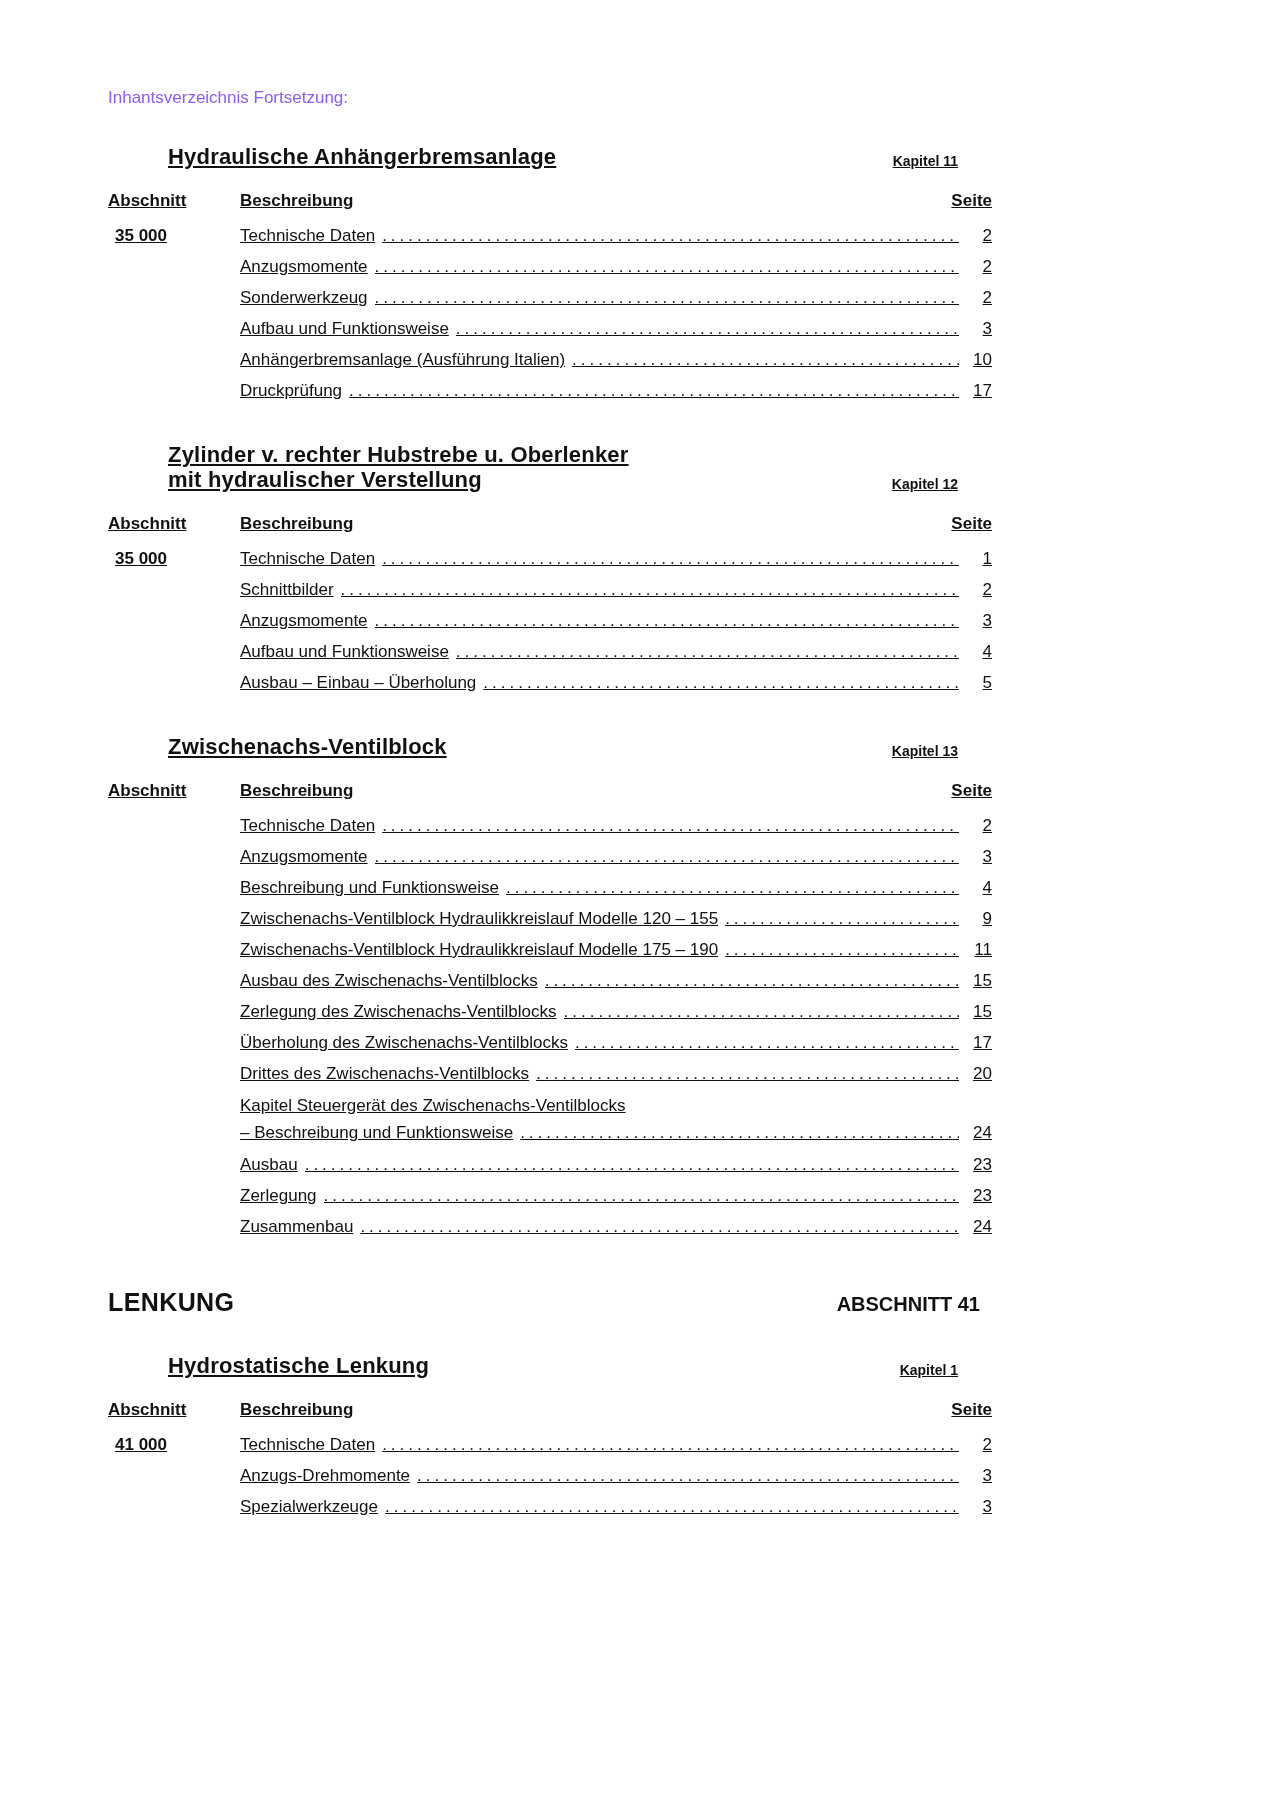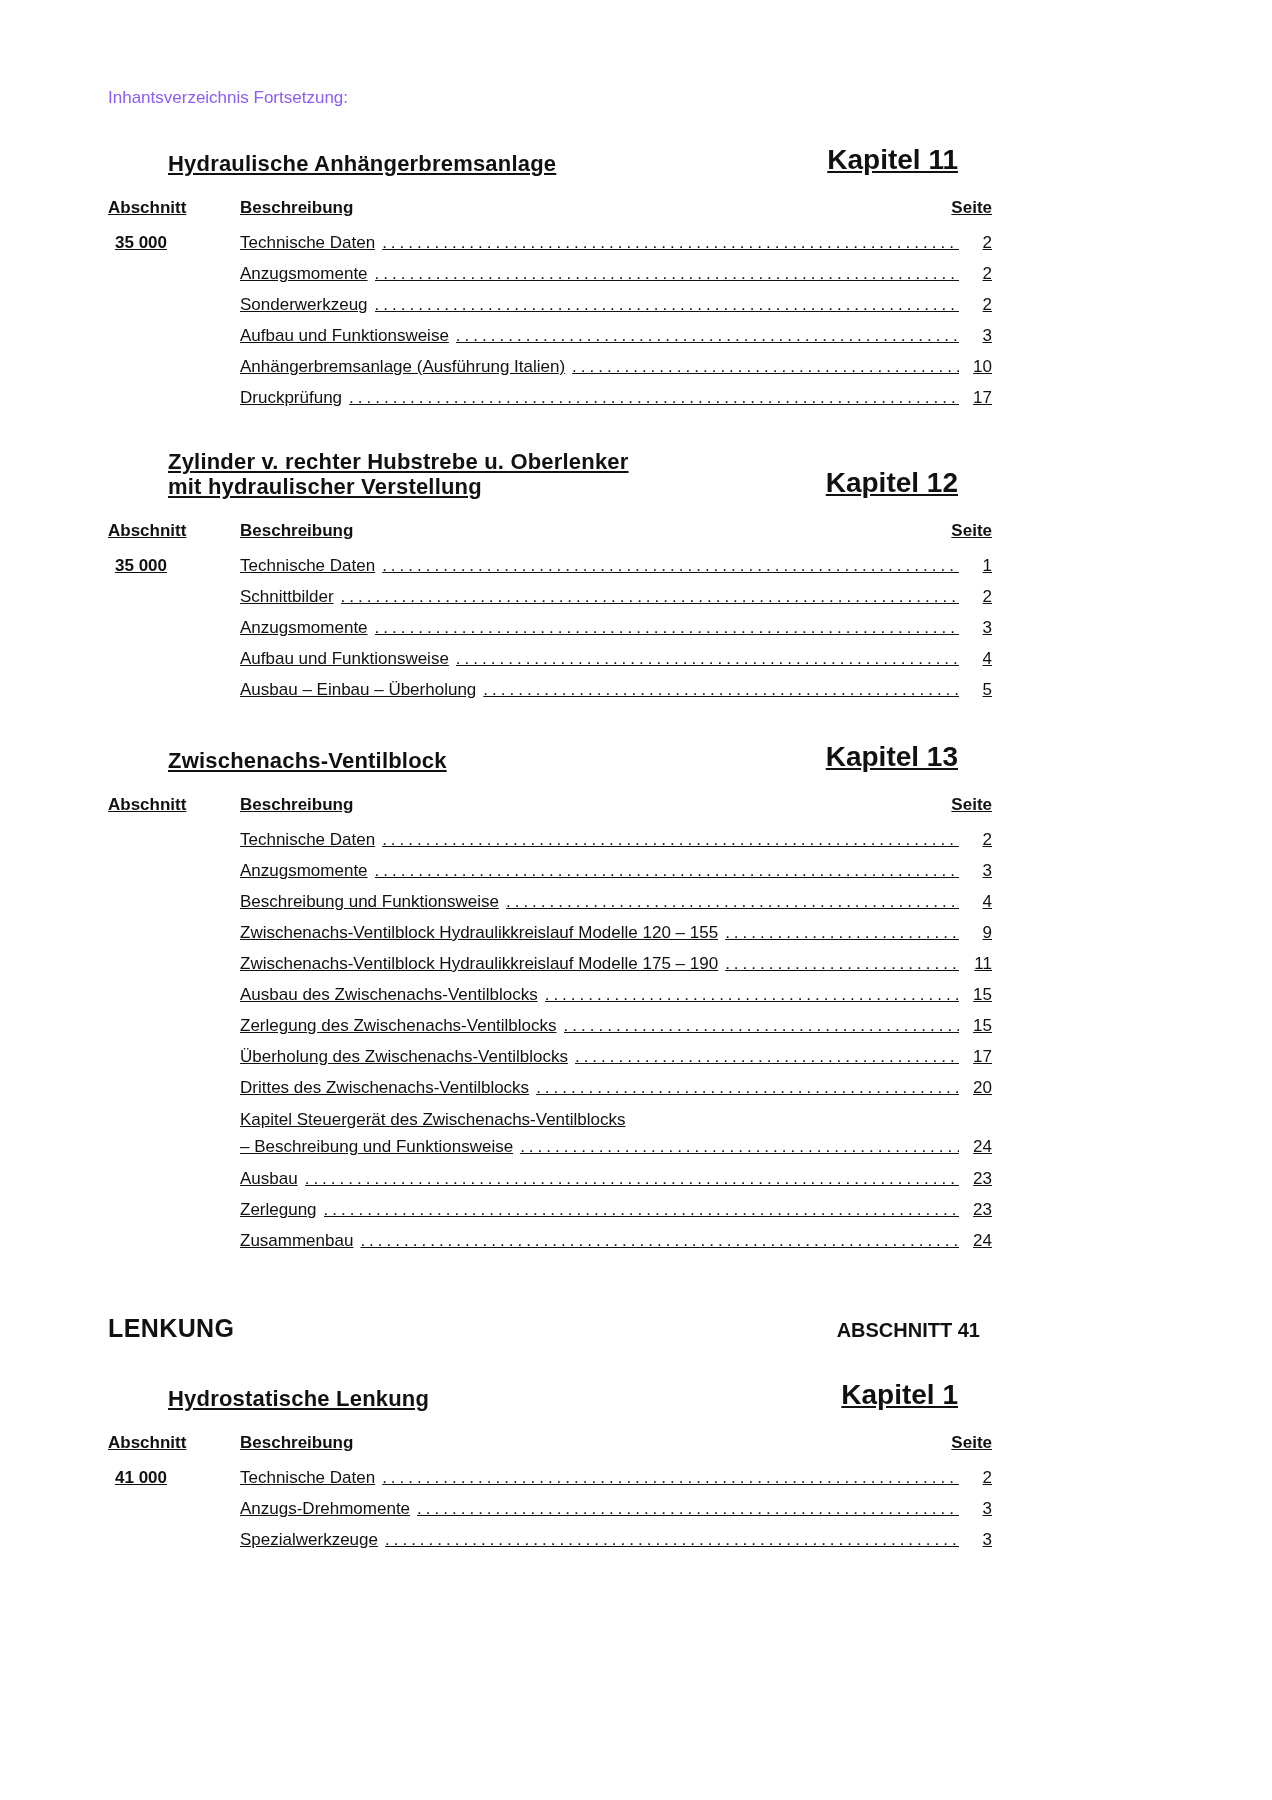--- a/index.html
+++ b/index.html
@@ -34,21 +34,21 @@
     padding-left: 60px;
     margin-bottom: 21px;
   }
   .chapter-title-line {
     font-size: 22px;
     font-weight: bold;
     line-height: 25px;
     letter-spacing: 0.2px;
   }
   .chapter-ref {
-    font-size: 28px;
+    font-size: 14px;
     font-weight: bold;
     white-space: nowrap;
     margin-right: 34px;
   }
   .col-head {
     display: flex;
     font-size: 17px;
     font-weight: bold;
     line-height: 22px;
     margin-bottom: 8px;
@@ -86,21 +86,21 @@
   .entry-page {
     text-align: right;
     min-width: 26px;
     white-space: nowrap;
   }
   
   .part-row {
     display: flex;
     justify-content: space-between;
     align-items: baseline;
-    margin-top: 58px;
+    margin-top: 46px;
     gap: 43px;
   }
   .part-title {
     font-size: 25px;
     font-weight: bold;
     letter-spacing: 0.4px;
   }
   .part-ref {
     font-size: 20px;
     font-weight: bold;

